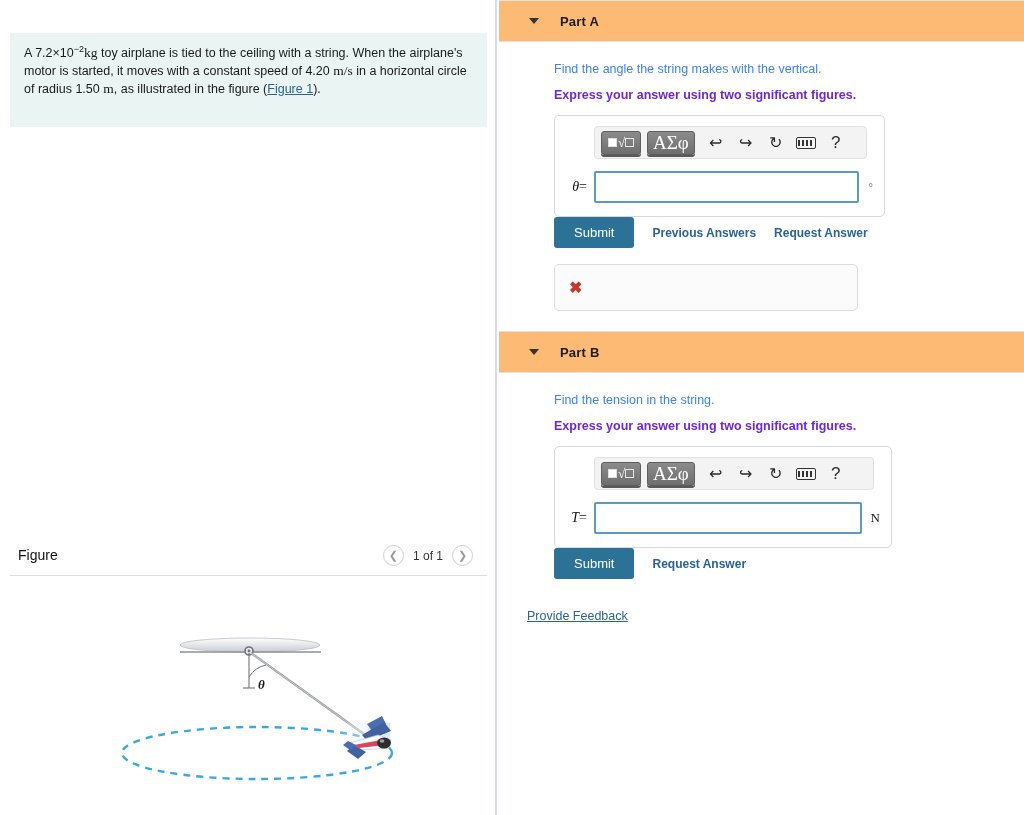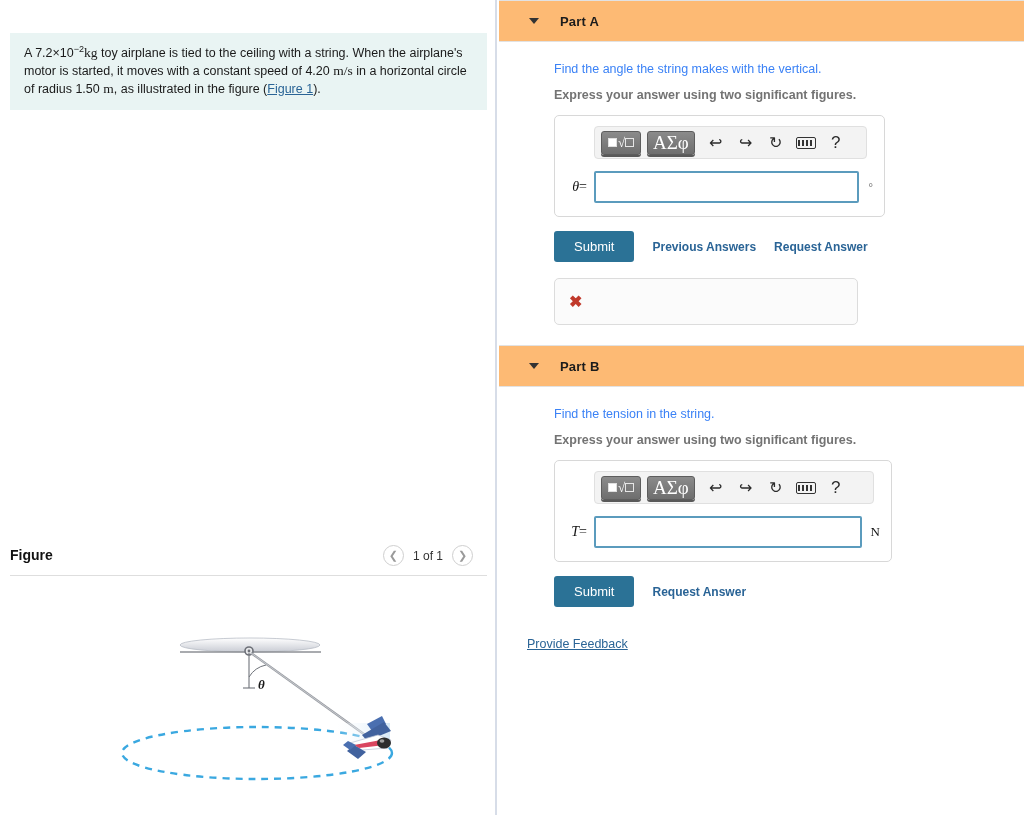--- a/index.html
+++ b/index.html
@@ -17,36 +17,36 @@
   .left-pane {
     position: absolute; left: 0; top: 0;
     width: 497px; height: 815px;
     background: #fff;
     border-right: 2px solid #d7dde8;
   }
   .problem-box {
     position: absolute; left: 10px; top: 33px;
     width: 477px;
     background: #e9f4f3;
-    padding: 11px 14px 13px 14px;
+    padding: 11px 14px 30px 14px;
     font-size: 12.5px;
     line-height: 1.26;
     color: #1a1a1a;
   }
   .problem-box .mathit { font-family: "Liberation Serif", serif; font-size: 13.5px; }
   .problem-box sup { font-size: 9px; vertical-align: super; }
   .problem-box a { color: #2a6496; text-decoration: underline; }
 
   .figure-header {
     position: absolute; left: 10px; top: 543px;
     width: 477px; height: 32px;
   }
   .figure-title {
-    position: absolute; left: 0; top: 4px;
-    font-size: 14px; font-weight: bold; color: #111;
+    position: absolute; left: 8px; top: 4px;
+    font-size: 14px; font-weight: normal; color: #111;
   }
   .fig-pager {
     position: absolute; right: 14px; top: 2px;
     display: flex; align-items: center; gap: 9px;
   }
   .pager-btn {
     width: 21px; height: 21px; border-radius: 50%;
     border: 1px solid #cfcfcf; background: #fff;
     display: flex; align-items: center; justify-content: center;
     color: #9a9a9a; font-size: 11px; line-height: 1;
@@ -78,21 +78,21 @@
     width: 0; height: 0;
     border-left: 5px solid transparent;
     border-right: 5px solid transparent;
     border-top: 6px solid #333;
     margin-left: 30px; margin-right: 21px;
   }
   .part-label { font-size: 13px; font-weight: bold; color: #1c1c1c; letter-spacing: .2px; }
 
   .part-body { padding: 0 0 0 55px; }
   .prompt { font-size: 12.5px; color: #3b82f6; margin-top: 20px; }
-  .express { font-size: 12.5px; font-weight: bold; color: #737373; margin-top: 12px; }
+  .express { font-size: 12.5px; font-weight: bold; color: #6d28d9; margin-top: 12px; }
 
   .answer-box {
     margin-top: 13px;
     width: 331px;
     border: 1px solid #d8d8d8;
     border-radius: 5px;
     background: #fff;
     padding: 10px 11px 13px 11px;
   }
   .answer-box.wide { width: 338px; }
@@ -155,21 +155,21 @@
     padding: 0 6px;
     font-family: "Liberation Sans", sans-serif;
   }
   .unit {
     padding-left: 9px;
     font-family: "Liberation Serif", serif;
     font-size: 13px; color: #111;
   }
   .unit.deg { font-size: 11px; color: #555; padding-left: 10px; }
 
-  .actions { margin-top: 14px; display: flex; align-items: center; gap: 18px; }
+  .actions { display: flex; align-items: center; gap: 18px; }
   .submit-btn {
     background: #2b7296; color: #fff;
     border: none; border-radius: 3px;
     font-size: 13px; font-weight: normal;
     padding: 8px 20px;
     font-family: "Liberation Sans", sans-serif;
     cursor: pointer;
   }
   .link {
     color: #2a6496; font-size: 12px; font-weight: bold;

